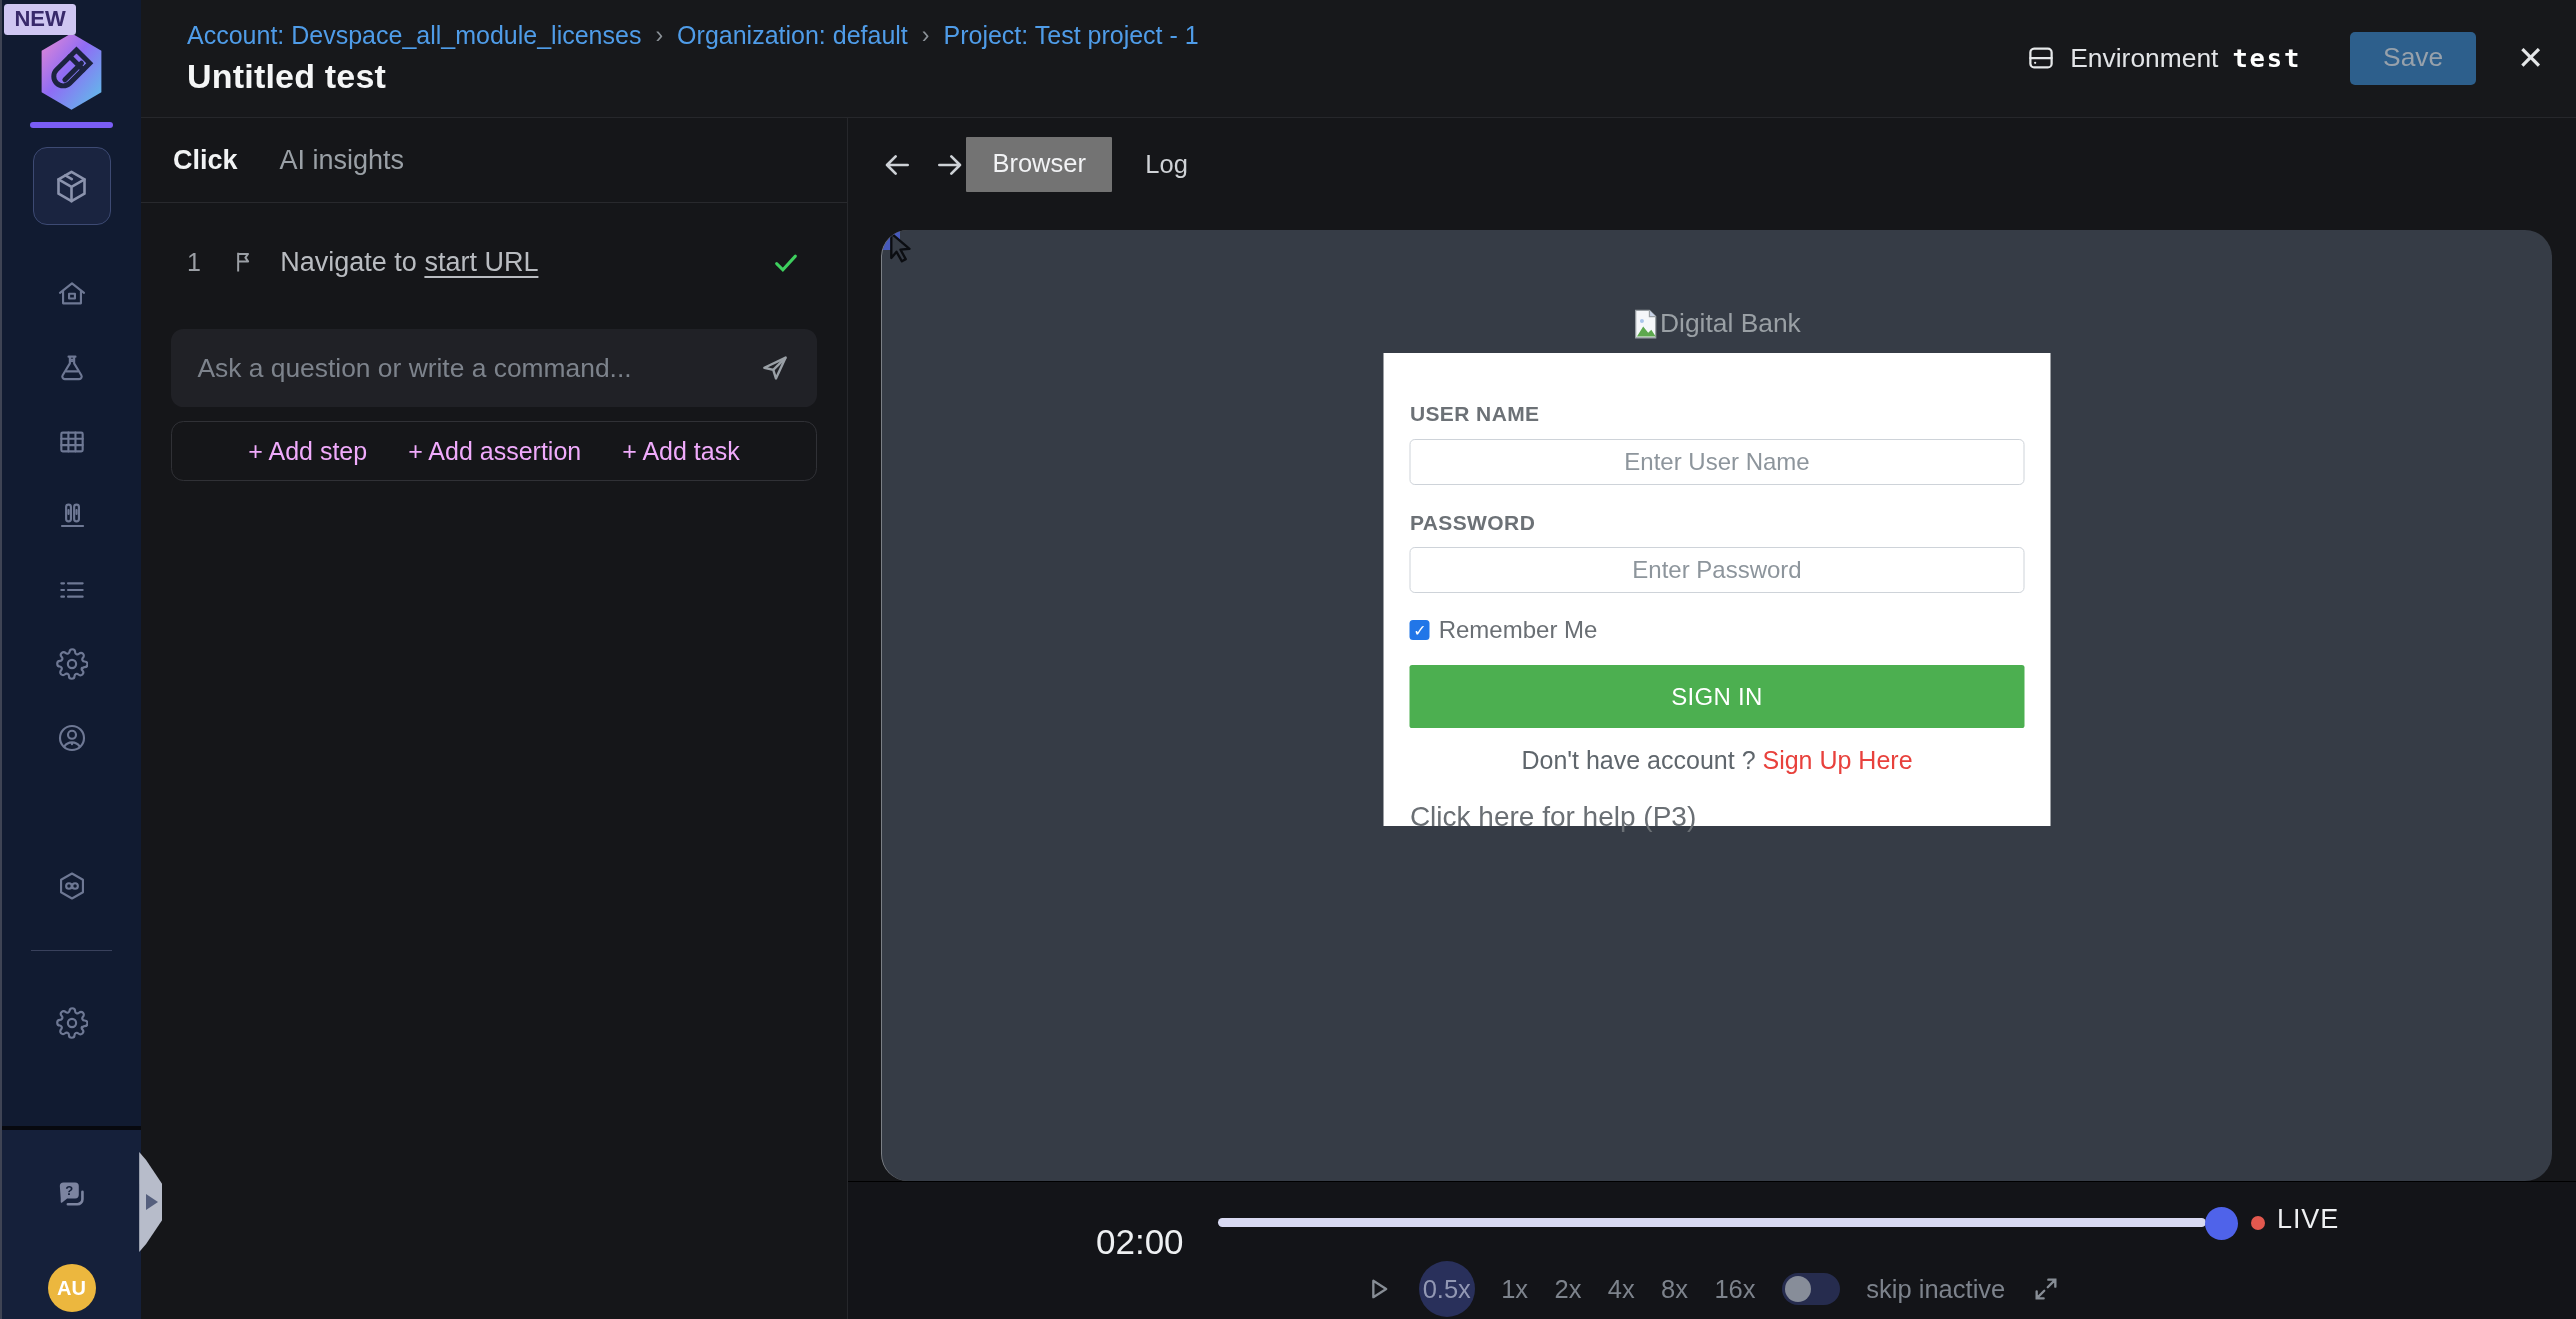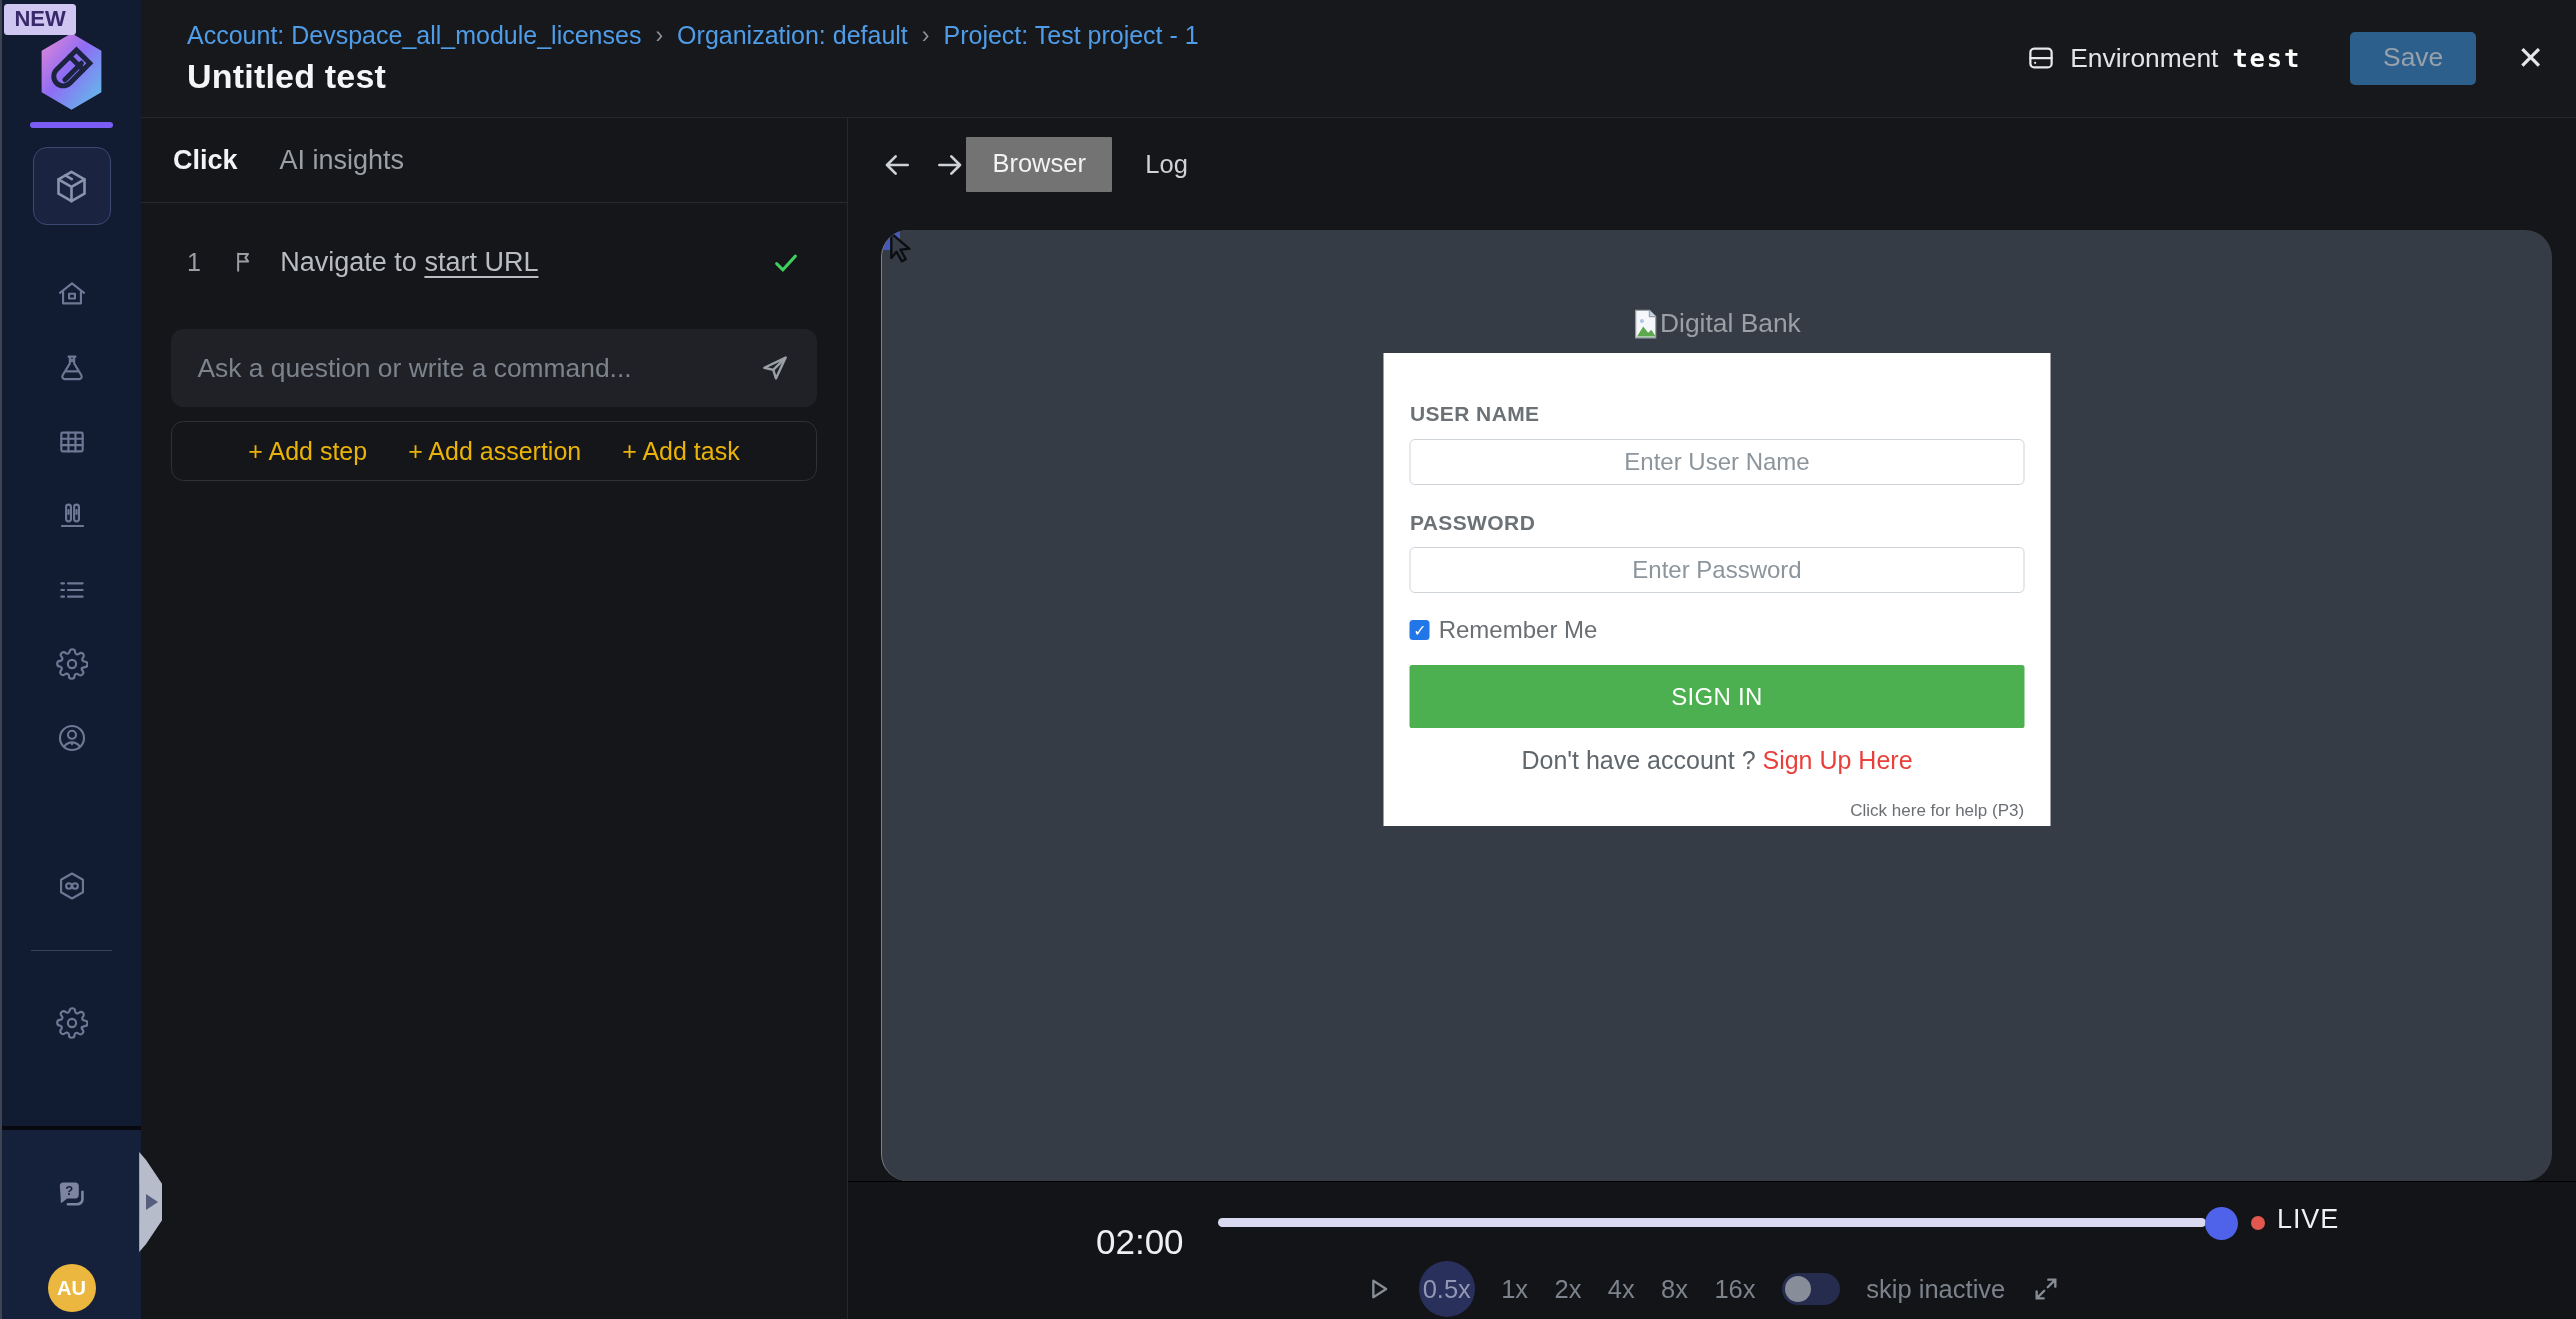--- a/index.html
+++ b/index.html
@@ -69,21 +69,21 @@
   .step-check svg { stroke:#3ecf5e; fill:none; stroke-width:2.4; stroke-linecap:round; }
   .cmd-box { margin:51px 30px 0; height:78px; flex:0 0 78px; background:#202126; border-radius:12.3px;
     display:flex; align-items:center; padding:0 26.4px; }
   .cmd-input { flex:1; background:transparent; border:none; outline:none; color:#c8ccd2; font-size:26.4px;
     font-family:"Liberation Sans", sans-serif; }
   .cmd-input::placeholder { color:#7d838c; }
   .send-btn { display:flex; cursor:pointer; }
   .send-btn svg { stroke:#9aa0a6; fill:none; stroke-width:1.8; stroke-linejoin:round; }
   .add-row { margin:14px 30px 0; height:60px; flex:0 0 60px; border:1.8px solid #303136; border-radius:12.3px;
     display:flex; align-items:center; justify-content:center; gap:41px; }
-  .add-btn { color:#eab308; font-size:25px; background:none; border:none; cursor:pointer;
+  .add-btn { color:#f0abfc; font-size:25px; background:none; border:none; cursor:pointer;
     font-family:"Liberation Sans", sans-serif; }
   .panel-handle { position:absolute; left:-1.8px; top:1034px; width:23px; height:100px; background:#b7bcca;
     border-radius:0 17.6px 17.6px 0; clip-path:polygon(0 0,30% 8%,100% 32%,100% 68%,30% 92%,0 100%);
     display:flex; align-items:center; justify-content:center; cursor:pointer; }
   .panel-handle .tri { width:0; height:0; border-left:12.3px solid #555f7d;
     border-top:8.8px solid transparent; border-bottom:8.8px solid transparent; margin-left:3.5px; }
 
   
   .browser-panel { flex:1; display:flex; flex-direction:column; background:#151619; min-width:0; }
   .nav-row { height:93px; flex:0 0 93px; display:flex; align-items:center; padding:0 24px 0 33px; }
@@ -119,21 +119,21 @@
     font-size:24px; padding:0 15px; color:#495057; font-family:"Liberation Sans", sans-serif; outline:none;text-align:center; }
   .text-input::placeholder { color:#8d959c; }
   .remember-row { margin-top:23px; display:flex; align-items:center; gap:8.8px; font-size:24px; color:#6a6f74; }
   .checkbox { width:20px; height:20px; background:#2176e8; border-radius:3.5px; color:#fff;
     display:flex; align-items:center; justify-content:center; font-size:16px; cursor:pointer; }
   .signin-btn { margin-top:21px; width:100%; height:63px; background:#4caf50; color:#ffffff;
     font-size:24px; font-weight:500; border:none; border-radius:2.6px; letter-spacing:0.3px; cursor:pointer;
     font-family:"Liberation Sans", sans-serif; }
   .signup-row { margin-top:17.6px; text-align:center; font-size:25px; color:#5f666c; }
   .signup-link { color:#e8413c; cursor:pointer; }
-  .help-row { margin-top:26.4px; text-align:right; font-size:17px; color:#6a6f74; cursor:pointer; }
+  .help-row { margin-top:26.4px; text-align:left; font-size:28px; color:#6a6f74; cursor:pointer; }
 
   
   .playback { position:relative; height:139px; flex:0 0 139px; background:#131418;
     border-top:0.9px solid #000; }
   .pb-time { position:absolute; left:248px; top:22px; color:#eef0f2; font-size:35px;margin-top:18px; }
   .pb-track { position:absolute; left:370px; top:36px; width:988px; height:8.8px; border-radius:4.4px;
     background:#d9daf2; cursor:pointer; }
   .pb-thumb { position:absolute; left:1357px; top:25px; width:33px; height:33px; border-radius:50%;
     background:#4f63ea; cursor:pointer; }
   .pb-dot { position:absolute; left:1403px; top:34px; width:14px; height:14px; border-radius:50%; background:#e2584e; }

